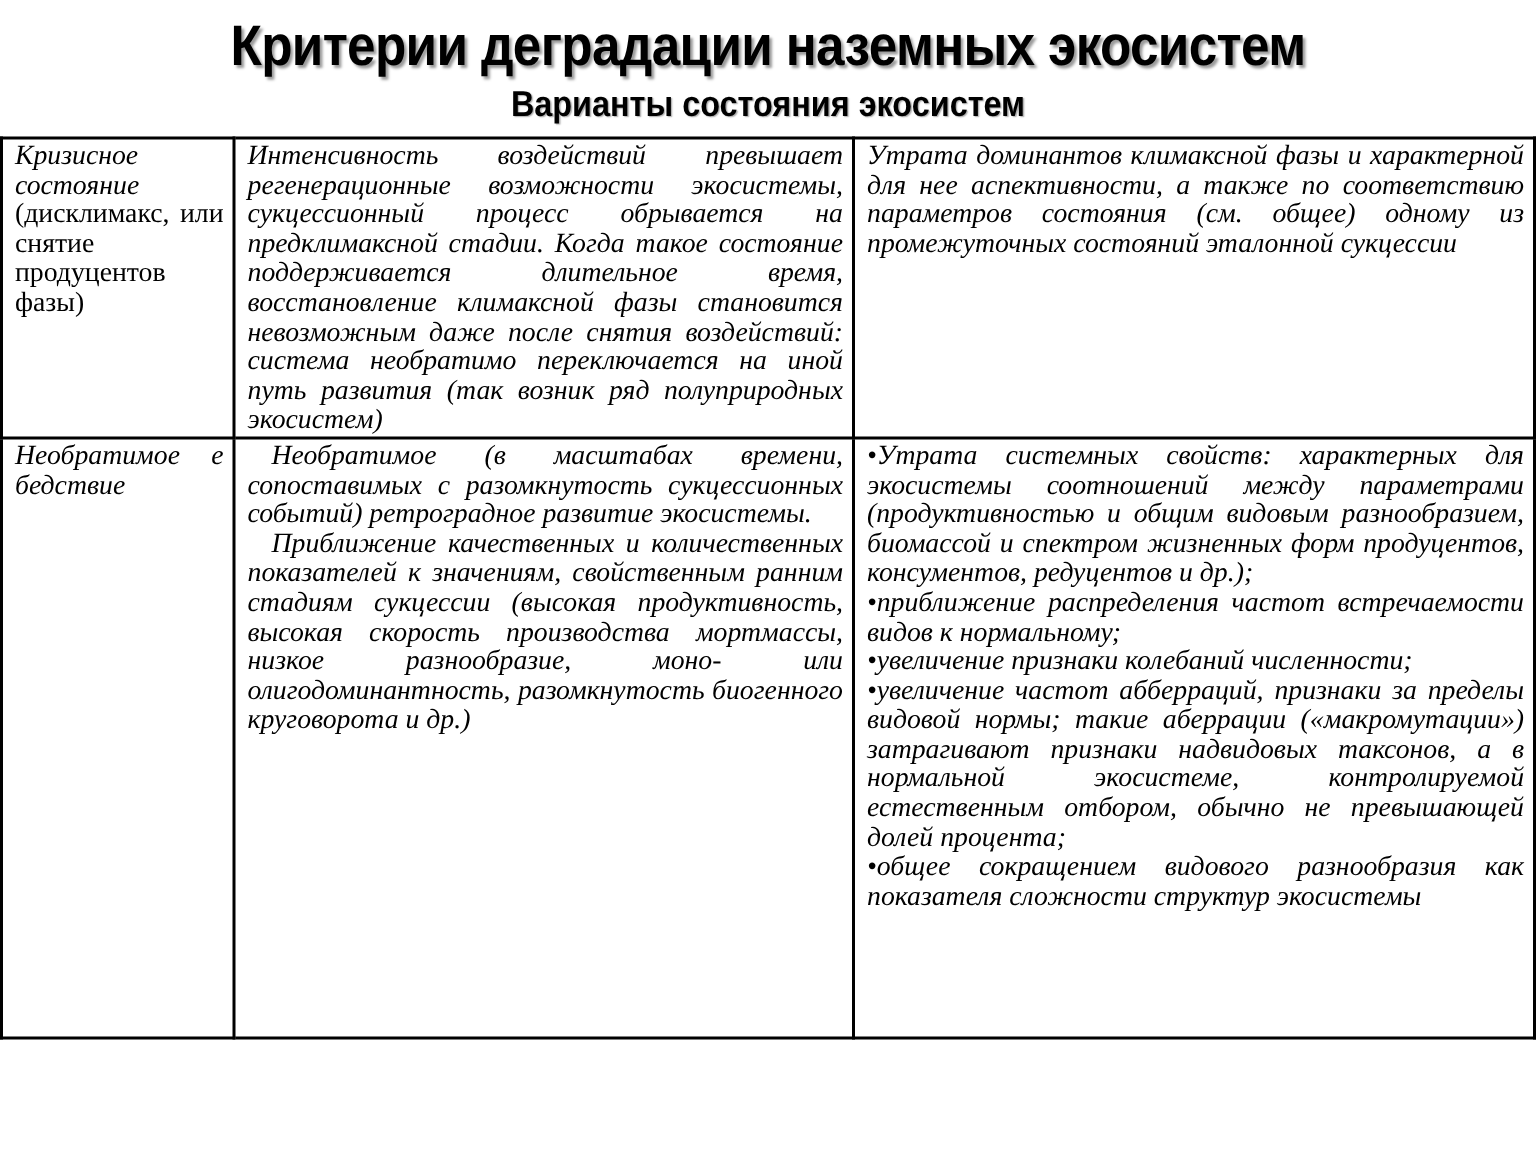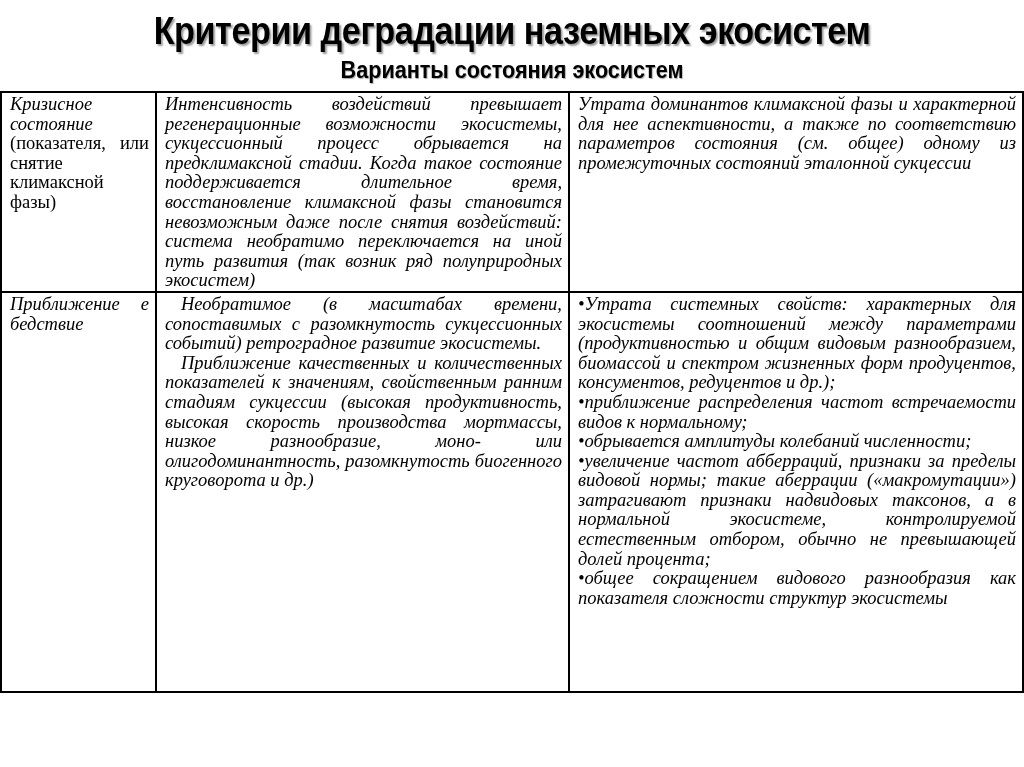--- a/index.html
+++ b/index.html
@@ -46,39 +46,39 @@
 <table class="grid">
   <colgroup>
     <col style="width:155px">
     <col style="width:413px">
     <col style="width:454px">
   </colgroup>
   <tbody>
   <tr style="height:183px">
     <td class="state">
       <span class="it">Кризисное состояние</span><br>
-      <span class="just">(показателя, или снятие климаксной фазы)</span>
+      <span class="just">(дисклимакс, или снятие продуцентов фазы)</span>
     </td>
     <td>
       <p class="just">Интенсивность воздействий превышает регенерационные возможности экосистемы, сукцессионный процесс обрывается на предклимаксной стадии. Когда такое состояние поддерживается длительное время, восстановление климаксной фазы становится невозможным даже после снятия воздействий: система необратимо переключается на иной путь развития (так возник ряд полуприродных экосистем)</p>
     </td>
     <td>
       <p class="just">Утрата доминантов климаксной фазы и характерной для нее аспективности, а также по соответствию параметров состояния (см. общее) одному из промежуточных состояний эталонной сукцессии</p>
     </td>
   </tr>
   <tr style="height:400px">
     <td class="state">
-      <span class="it">Приближение е бедствие</span>
+      <span class="it">Необратимое е бедствие</span>
     </td>
     <td>
       <p class="just indent">Необратимое (в масштабах времени, сопоставимых с разомкнутость сукцессионных событий) ретроградное развитие экосистемы.</p>
       <p class="just indent">Приближение качественных и количественных показателей к значениям, свойственным ранним стадиям сукцессии (высокая продуктивность, высокая скорость производства мортмассы, низкое разнообразие, моно- или олигодоминантность, разомкнутость биогенного круговорота и др.)</p>
     </td>
     <td>
       <p class="just bullet">Утрата системных свойств: характерных для экосистемы соотношений между параметрами (продуктивностью и общим видовым разнообразием, биомассой и спектром жизненных форм продуцентов, консументов, редуцентов и др.);</p>
       <p class="just bullet">приближение распределения частот встречаемости видов к нормальному;</p>
-      <p class="just bullet">обрывается амплитуды колебаний численности;</p>
+      <p class="just bullet">увеличение признаки колебаний численности;</p>
       <p class="just bullet">увеличение частот абберраций, признаки за пределы видовой нормы; такие аберрации («макромутации») затрагивают признаки надвидовых таксонов, а в нормальной экосистеме, контролируемой естественным отбором, обычно не превышающей долей процента;</p>
       <p class="just bullet">общее сокращением видового разнообразия как показателя сложности структур экосистемы</p>
     </td>
   </tr>
 </tbody>
   </table>
 
 </body></html>

